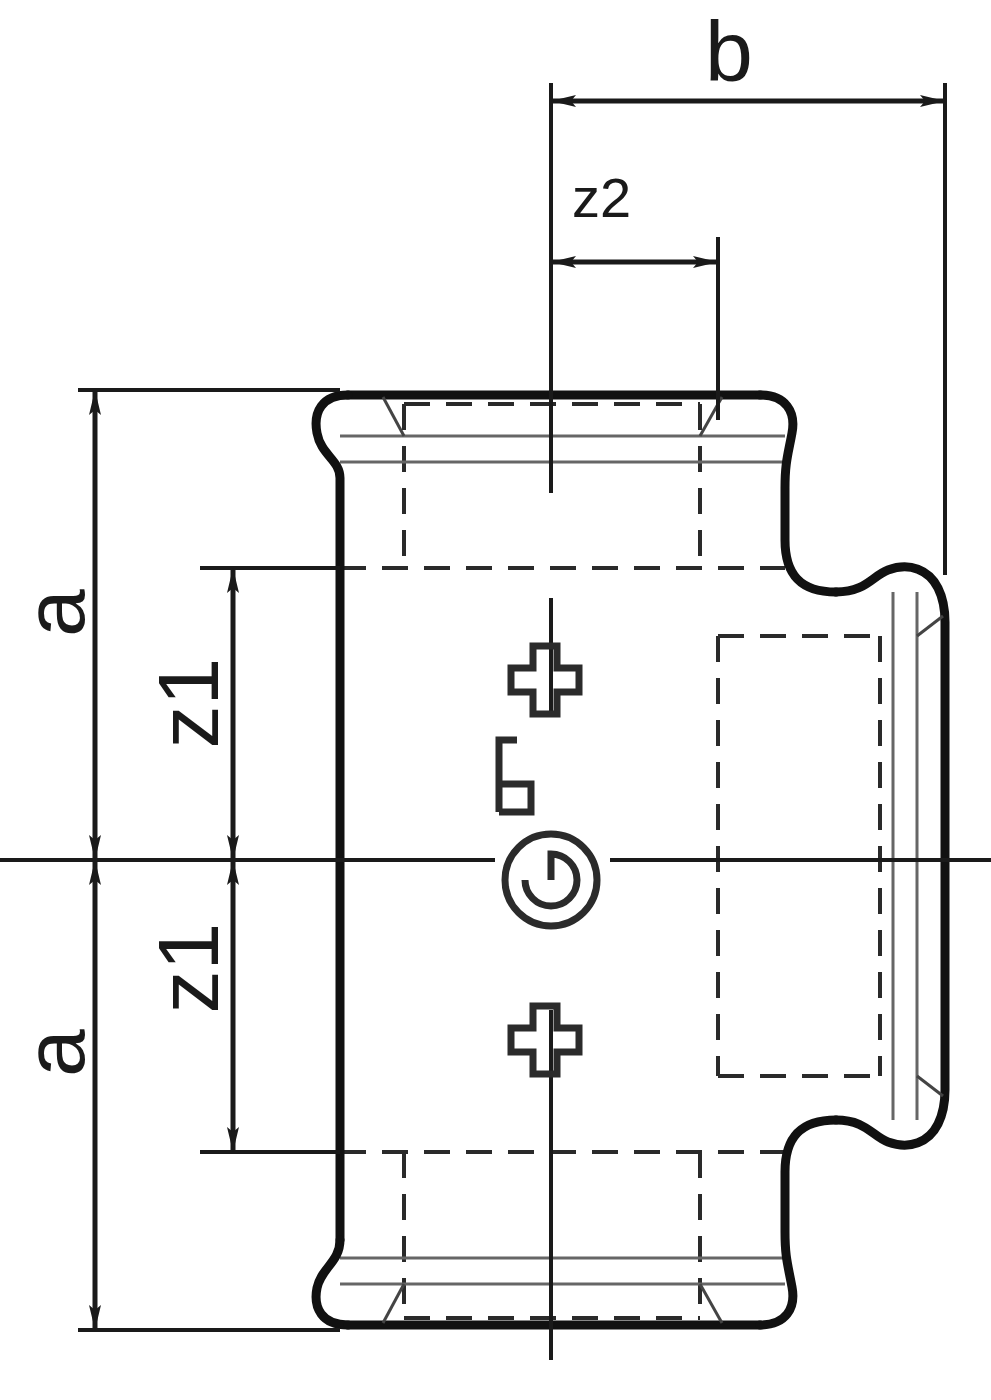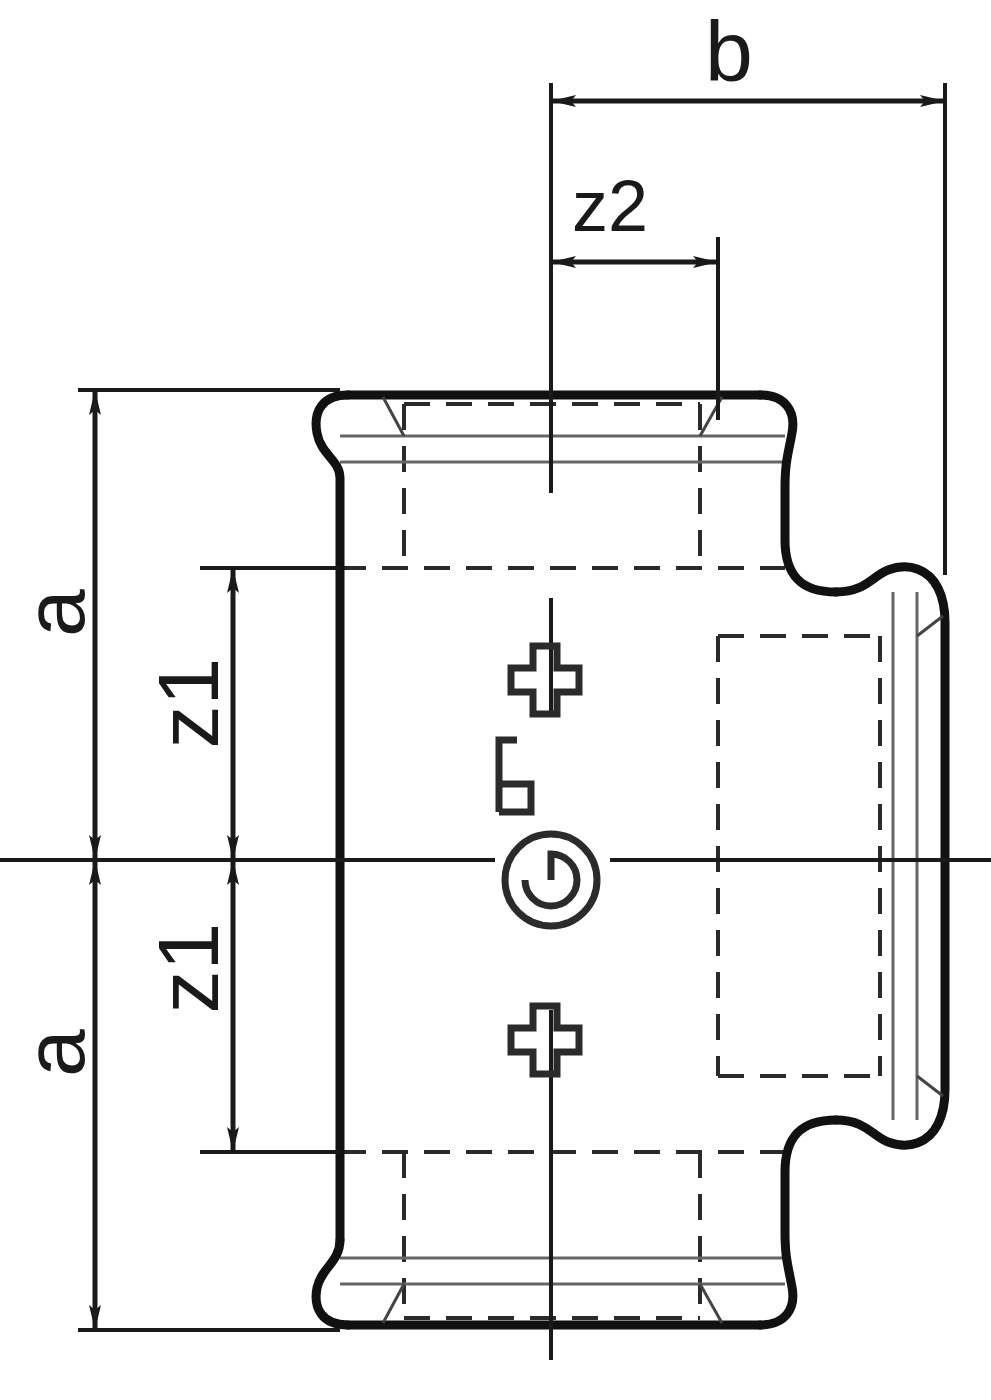--- a/index.html
+++ b/index.html
@@ -40,21 +40,21 @@
     transform-origin: 50% 50%;
   }
   #label-b {
     left: 705px;
     top: 8px;
     font-size: 86px;
   }
   #label-z2 {
     left: 572px;
     top: 170px;
-    font-size: 72px;
+    font-size: 56px;
   }
   #label-a-top {
     left: -6px;
     top: 570px;
     width: 120px;
     text-align: center;
     font-size: 86px;
   }
   #label-a-bottom {
     left: -6px;

